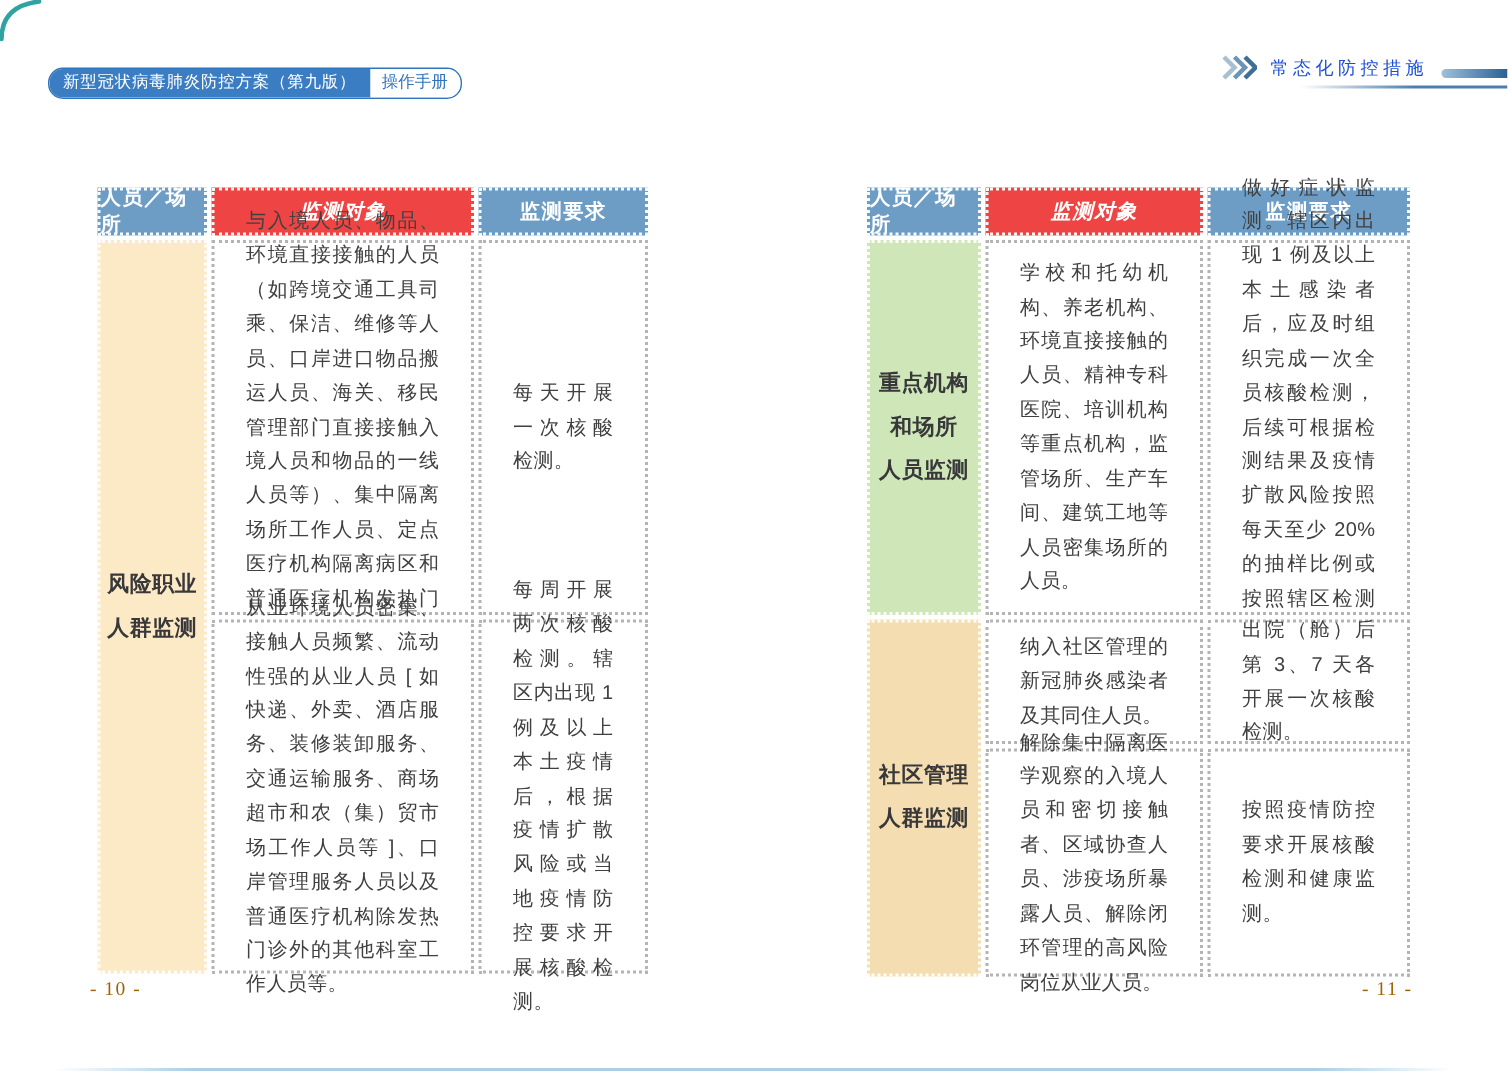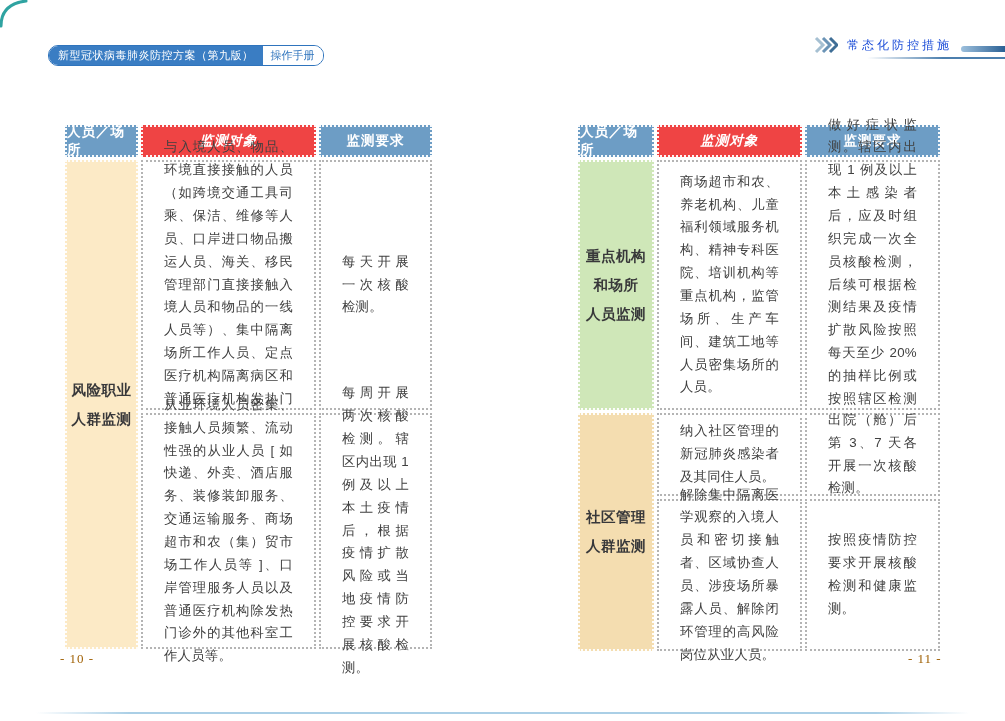--- a/index.html
+++ b/index.html
@@ -6,21 +6,21 @@
   body{
     width:1005px;height:721px;position:relative;background:#ffffff;
     font-family:"Liberation Sans","DejaVu Sans",sans-serif;
     overflow:hidden;
   }
   
   .corner-accent{position:absolute;left:0;top:0;}
   .bottom-rule{position:absolute;left:36px;right:36px;top:712px;height:2px;border-radius:2px;
     background:linear-gradient(to right,rgba(160,205,230,0),#aacfe6 10%,#aacfe6 90%,rgba(160,205,230,0));}
   
-  .badge{position:absolute;left:48px;top:45px;display:inline-flex;align-items:stretch;
+  .badge{position:absolute;left:32px;top:45px;display:inline-flex;align-items:stretch;
     border:1px solid #2f74bd;border-radius:10px;overflow:hidden;height:19px;}
   .badge-primary{background:#3a7dc3;color:#fff;font-size:11px;line-height:19px;padding:0 9px;letter-spacing:.5px;}
   .badge-secondary{background:#fff;color:#2f74bd;font-size:11px;font-weight:normal;line-height:19px;padding:0 8px;}
   
   .section-title-wrap{position:absolute;top:36px;right:53px;display:flex;align-items:center;gap:9px;}
   .section-title{font-size:12px;font-weight:normal;color:#1d4ed8;letter-spacing:3px;}
   .title-bar-main{position:absolute;top:46px;right:0;width:44px;height:6px;
     background:linear-gradient(to right,#9dc0dd,#2a6094);border-radius:3px 0 0 3px;}
   .title-bar-under{position:absolute;top:57px;right:0;width:138px;height:2px;
     background:linear-gradient(to right,rgba(80,130,170,0),#4c7fae 55%);}
@@ -101,21 +101,21 @@
 <div class="doc-table" id="right-table">
   <div class="th th-blue">人员／场所</div>
   <div class="th th-purple">监测对象</div>
   <div class="th th-blue">监测要求</div>
 
   <div class="group-cell g-green" style="grid-column:1;grid-row:2;">重点机构
 和场所
 人员监测</div>
 
   <div class="cell">
-    <p>商场超市和农、养老机构、儿童福利领域服务机构、精神专科医院、培训机构等重点机构，监管场所、生产车间、建筑工地等人员密集场所的人员。</p>
+    <p>学校和托幼机构、养老机构、环境直接接触的人员、精神专科医院、培训机构等重点机构，监管场所、生产车间、建筑工地等人员密集场所的人员。</p>
   </div>
   <div class="cell">
     <p>做好症状监测。辖区内出现 1 例及以上本土感染者后，应及时组织完成一次全员核酸检测，后续可根据检测结果及疫情扩散风险按照每天至少 20% 的抽样比例或按照辖区检测要求开展核酸检测。</p>
   </div>
 
   <div class="group-cell g-cream-dark span-r">社区管理
 人群监测</div>
 
   <div class="cell">
     <p>纳入社区管理的新冠肺炎感染者及其同住人员。</p>

